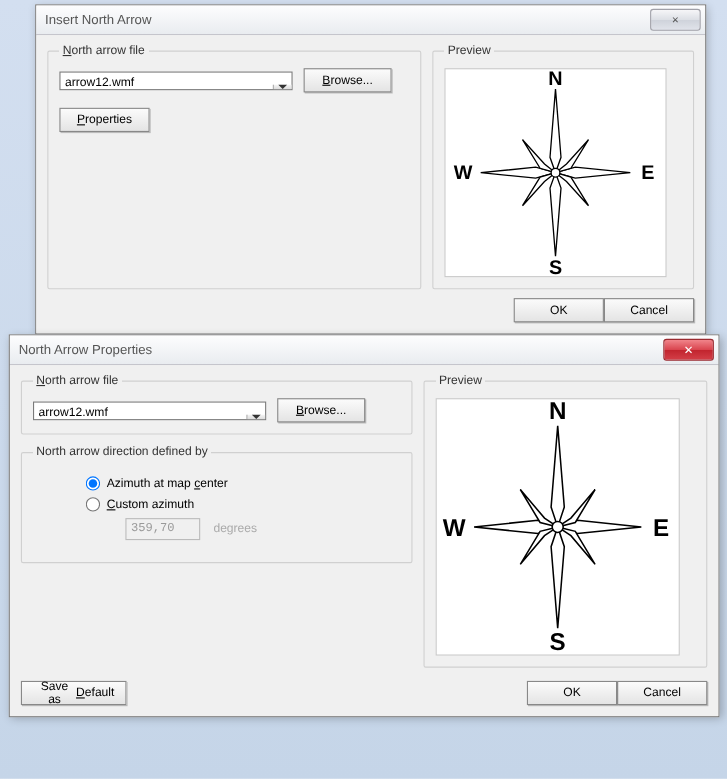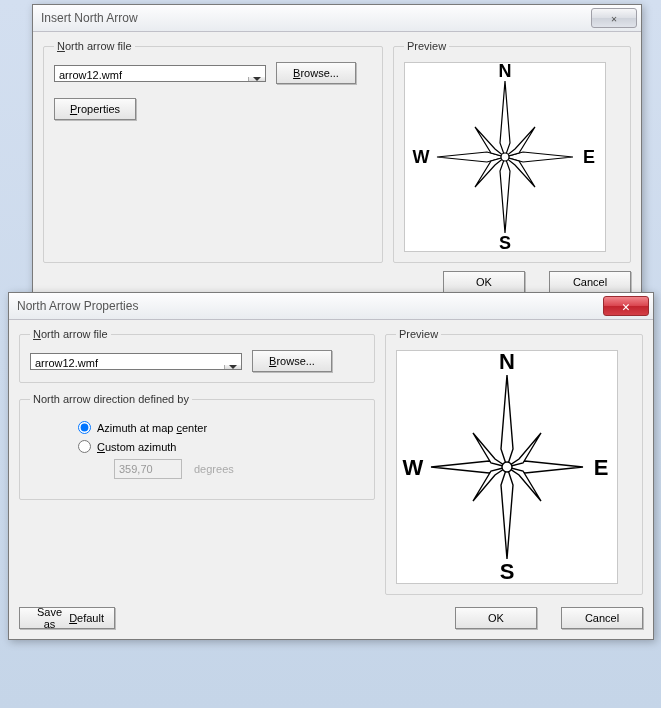--- a/index.html
+++ b/index.html
@@ -119,21 +119,21 @@
     background: #fff;
     border: 1px solid #c8c8c8;
     width: 200px;
     height: 188px;
     position: relative;
   }
   .compass-svg { width: 100%; height: 100%; }
   .btn-row {
     display: flex;
     justify-content: flex-end;
-    gap: 24px;
+    gap: 0;
     margin-top: 8px;
   }
   .btn-row .btn { min-width: 82px; }
   .tab {
     display: inline-block;
     border: 1px dotted #888;
     border-bottom: 1px solid #f0f0f0;
     padding: 3px 10px;
     background: #f0f0f0;
     position: relative;
@@ -145,20 +145,21 @@
     width: 58px;
     height: 18px;
     border: 1px solid #7a7a7a;
     font-size: 11px;
     padding: 0 4px;
   }
   .num-input[disabled] {
     background: #f0f0f0;
     color: #999;
     border-color: #bbb;
+    font-family: Liberation Mono, monospace;
   }
   .unit { font-size: 11px; color: #333; margin-left: 6px; }
   .unit.dim { color: #aaa; }
   .radio-row { display: flex; align-items: center; gap: 6px; margin: 6px 0; font-size: 11px; padding-left: 48px; }
   .radio-row input[type=radio] { margin: 0; }
   .hk { text-decoration: underline; }
 </style>
 </head>
 <body>
 
@@ -221,21 +222,21 @@
       <button class="btn">
           <span>OK</span>
         </button>
       <button class="btn">
           <span>Cancel</span>
         </button>
     </div>
   </div>
 </div>
 
-<div class="window" style="left:8px; top:292px; width:644px;">
+<div class="window" style="left:8px; top:304px; width:644px;">
   <div class="titlebar">
     <span>North Arrow Properties</span>
     <div class="close-btn close-red">
         <span>✕</span>
       </div>
   </div>
   <div class="window-body">
     <div class="row">
 
       <div class="col" style="flex:1; gap:10px;">

